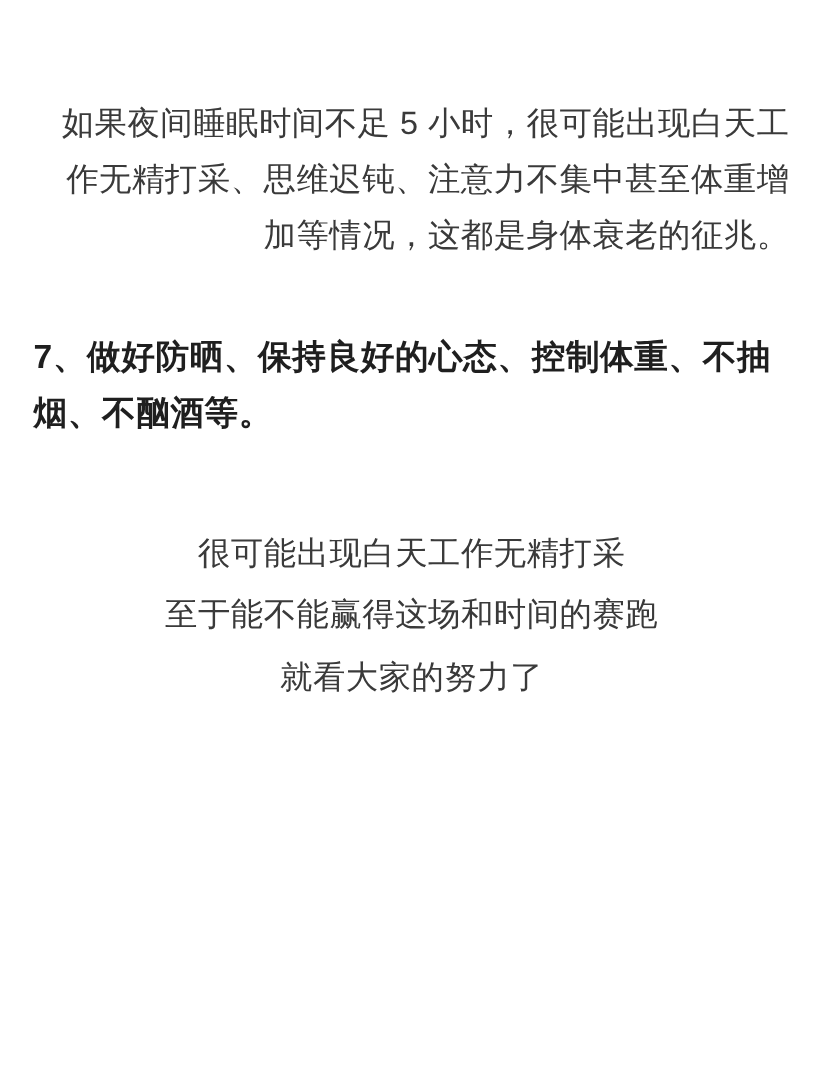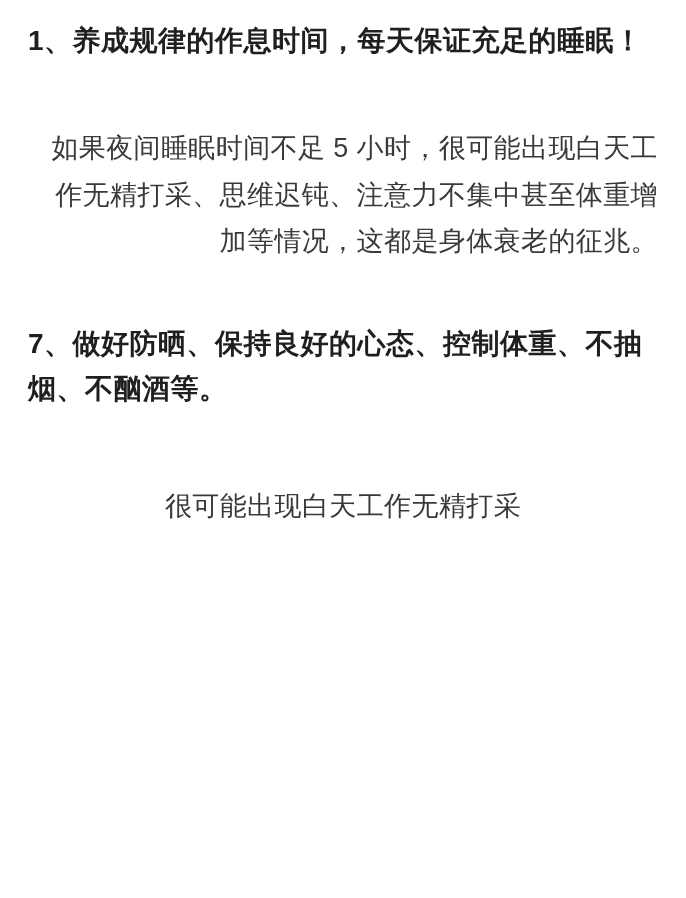--- a/index.html
+++ b/index.html
@@ -48,29 +48,30 @@
     color: #3a3a3a;
     letter-spacing: 0.4px;
   }
   .closing-line { display: block; }
 </style>
 </head>
 <body>
 
 <div class="page">
 
-  <h2 class="heading">1、养成规律的作息时间，每天保证充足的睡眠！</h2>
 
   <div class="gap-lg"></div>
 
   <p class="para">如果夜间睡眠时间不足 5 小时，很可能出现白天工作无精打采、思维迟钝、注意力不集中甚至体重增加等情况，这都是身体衰老的征兆。</p>
 
   <div class="gap-md"></div>
 
   <h2 class="heading">7、做好防晒、保持良好的心态、控制体重、不抽烟、不酗酒等。</h2>
 
   <div class="gap-xl"></div>
 
   <div class="closing">
     <span class="closing-line">很可能出现白天工作无精打采</span>
+    <span class="closing-line">至于能不能赢得这场和时间的赛跑</span>
+    <span class="closing-line">就看大家的努力了</span>
   </div>
 
 </div>
 
 </body></html>

